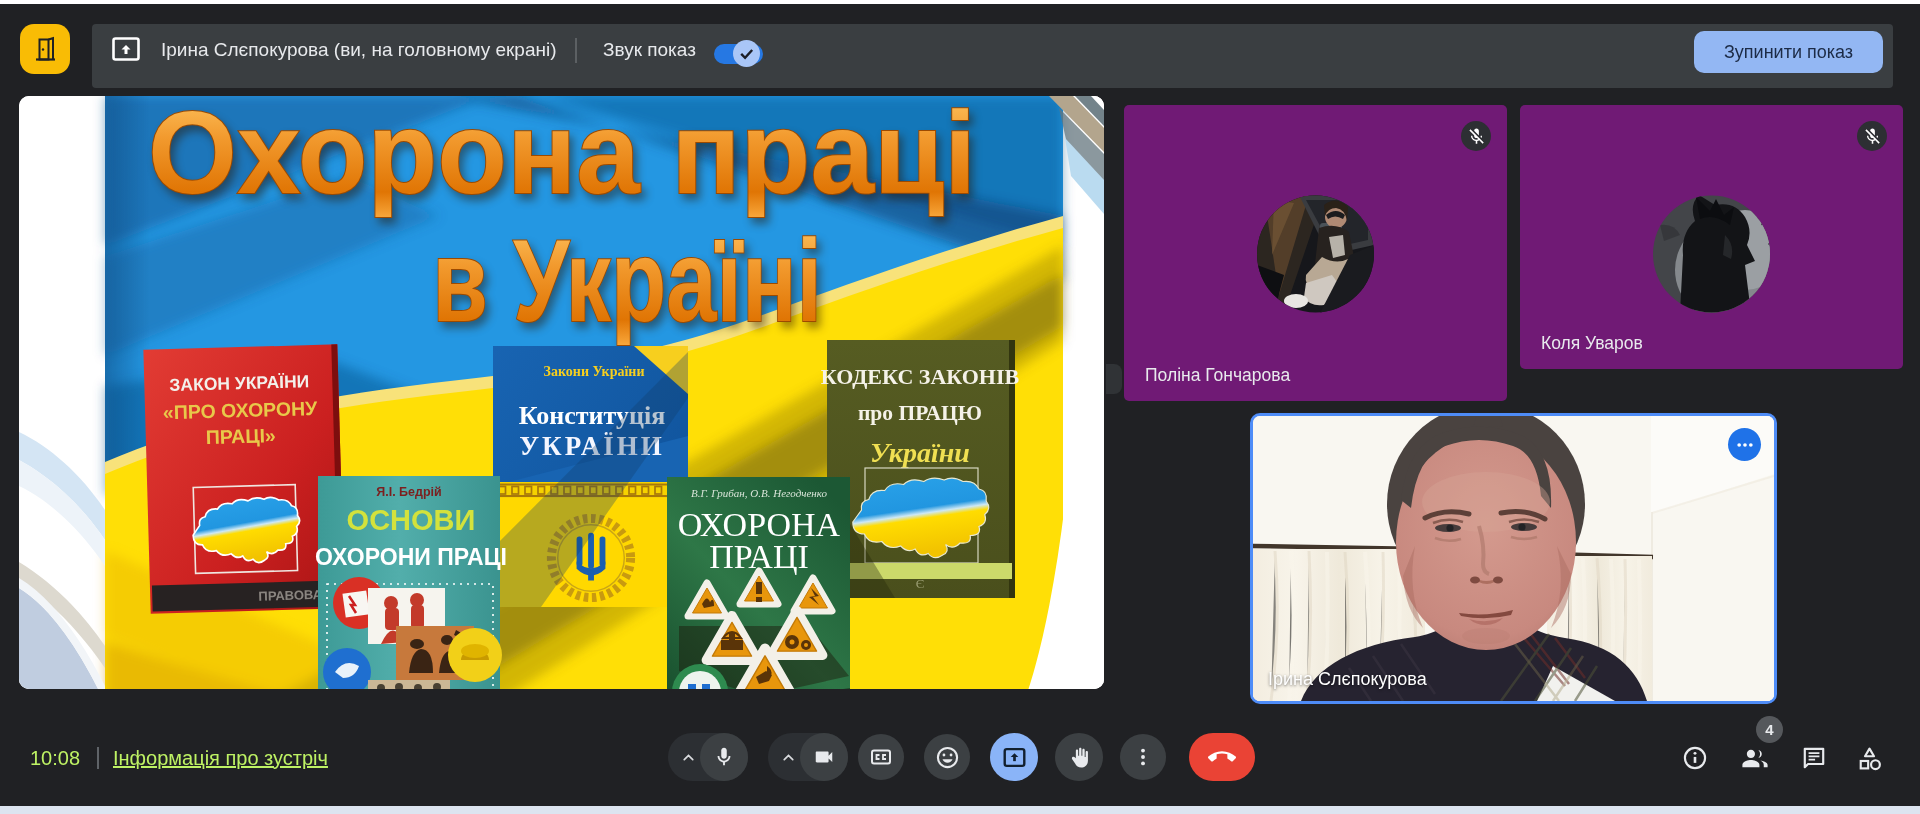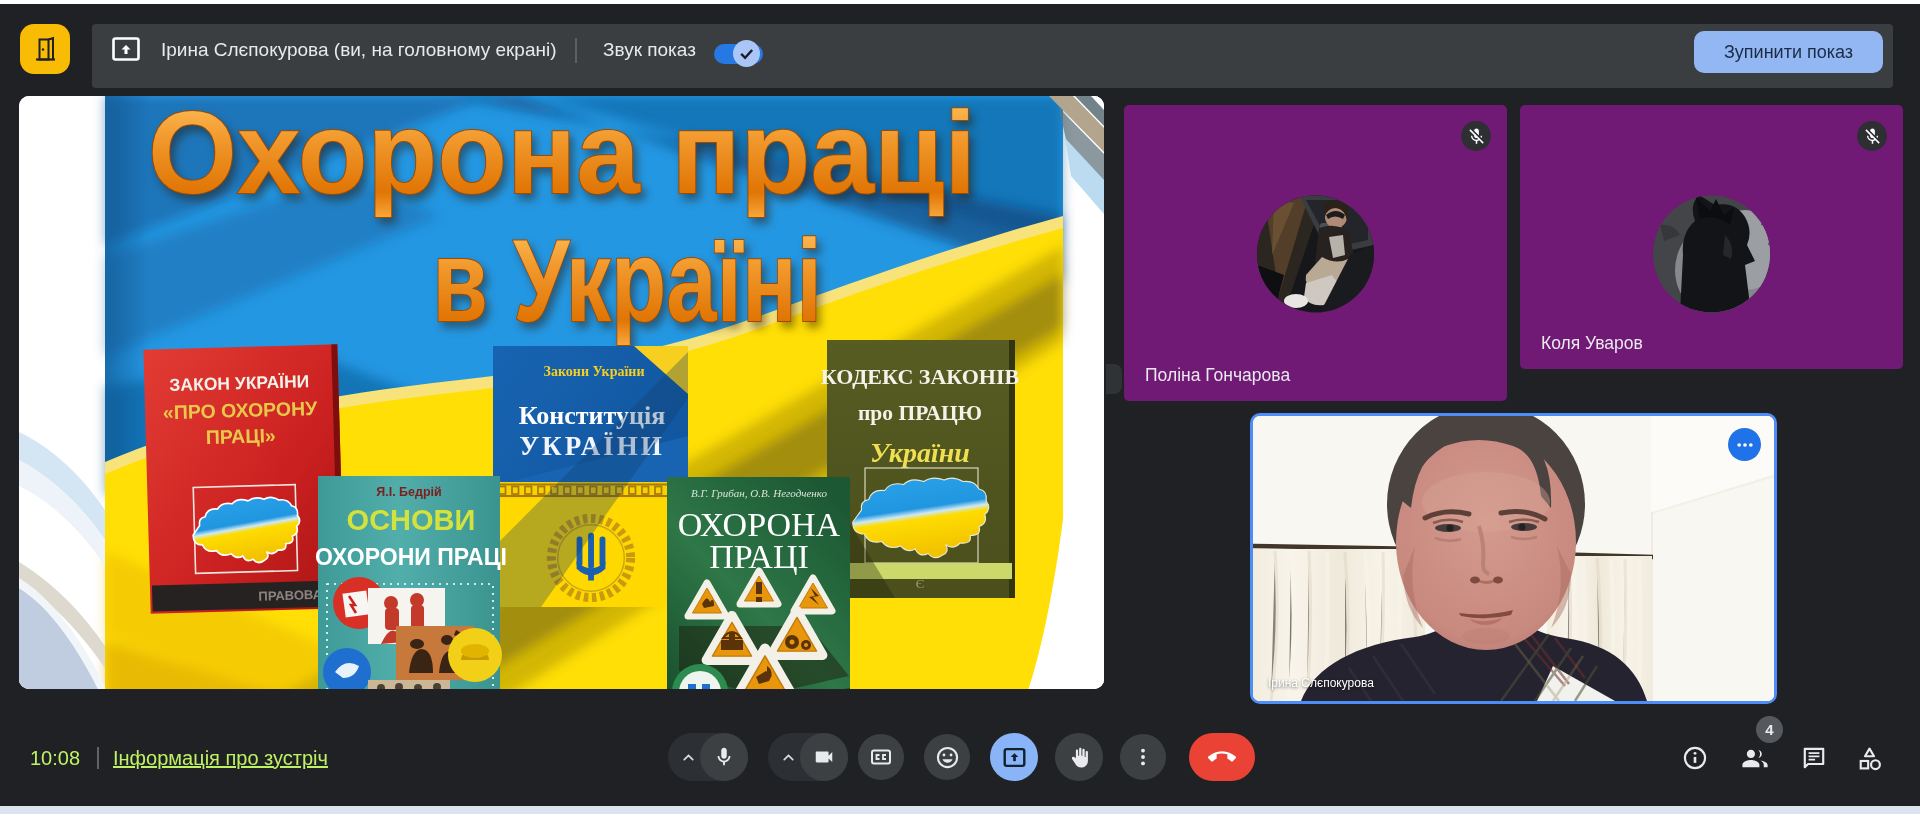--- a/index.html
+++ b/index.html
@@ -19,21 +19,21 @@
   #stopbtn { left:1694px; top:31px; width:189px; height:42px; border-radius:10px; background:#93b7f3;
      color:#1c2b46; font-size:18px; font-weight:500; display:flex; align-items:center; justify-content:center; }
   
   .tile { background:#701a75; border-radius:5px; overflow:hidden;margin-top:8px; }
   #tile1 { left:1124px; top:97px; width:383px; height:296px; }
   #tile2 { left:1520px; top:97px; width:383px; height:264px; }
   .tname { position:absolute; left:21px; bottom:15px; color:#e8eaed; font-size:17.5px; }
   .micoff { position:absolute; top:16px; right:16px; width:30px; height:30px; border-radius:50%; background:#2d2f33; display:flex; align-items:center; justify-content:center; }
   #bigtile { left:1250px; top:413px; width:527px; height:291px; border-radius:10px; background:#f6f4ef;
      border:3px solid #4e8cf7; overflow:hidden; }
-  #bigname { position:absolute; left:15px; bottom:11px; color:#ffffff; font-size:12px; text-shadow:0 1px 3px rgba(0,0,0,.55); }
+  #bigname { position:absolute; left:15px; bottom:11px; color:#ffffff; font-size:18px; text-shadow:0 1px 3px rgba(0,0,0,.55); }
   #dots3 { position:absolute; top:12px; right:13px; width:33px; height:33px; border-radius:50%; background:#1f72e8; display:flex; align-items:center; justify-content:center; }
   
   #slide { left:19px; top:96px; width:1085px; height:593px; border-radius:10px; overflow:hidden; background:#fff; }
   
   .bbtext { color:#bef264; font-size:20px; }
   #clock { left:30px; top:747px; }
   #bdiv { left:97px; top:747px; width:1.5px; height:22px; background:#5f6368; }
   #meetinfo { left:113px; top:747px;text-decoration:underline; }
   .cbtn { position:absolute; top:733px; height:48px; border-radius:26px; background:#3c4043; display:flex; align-items:center; justify-content:center; }
   .cgroup { position:absolute; top:733px; height:48px; border-radius:26px; background:#2c2f33; }

